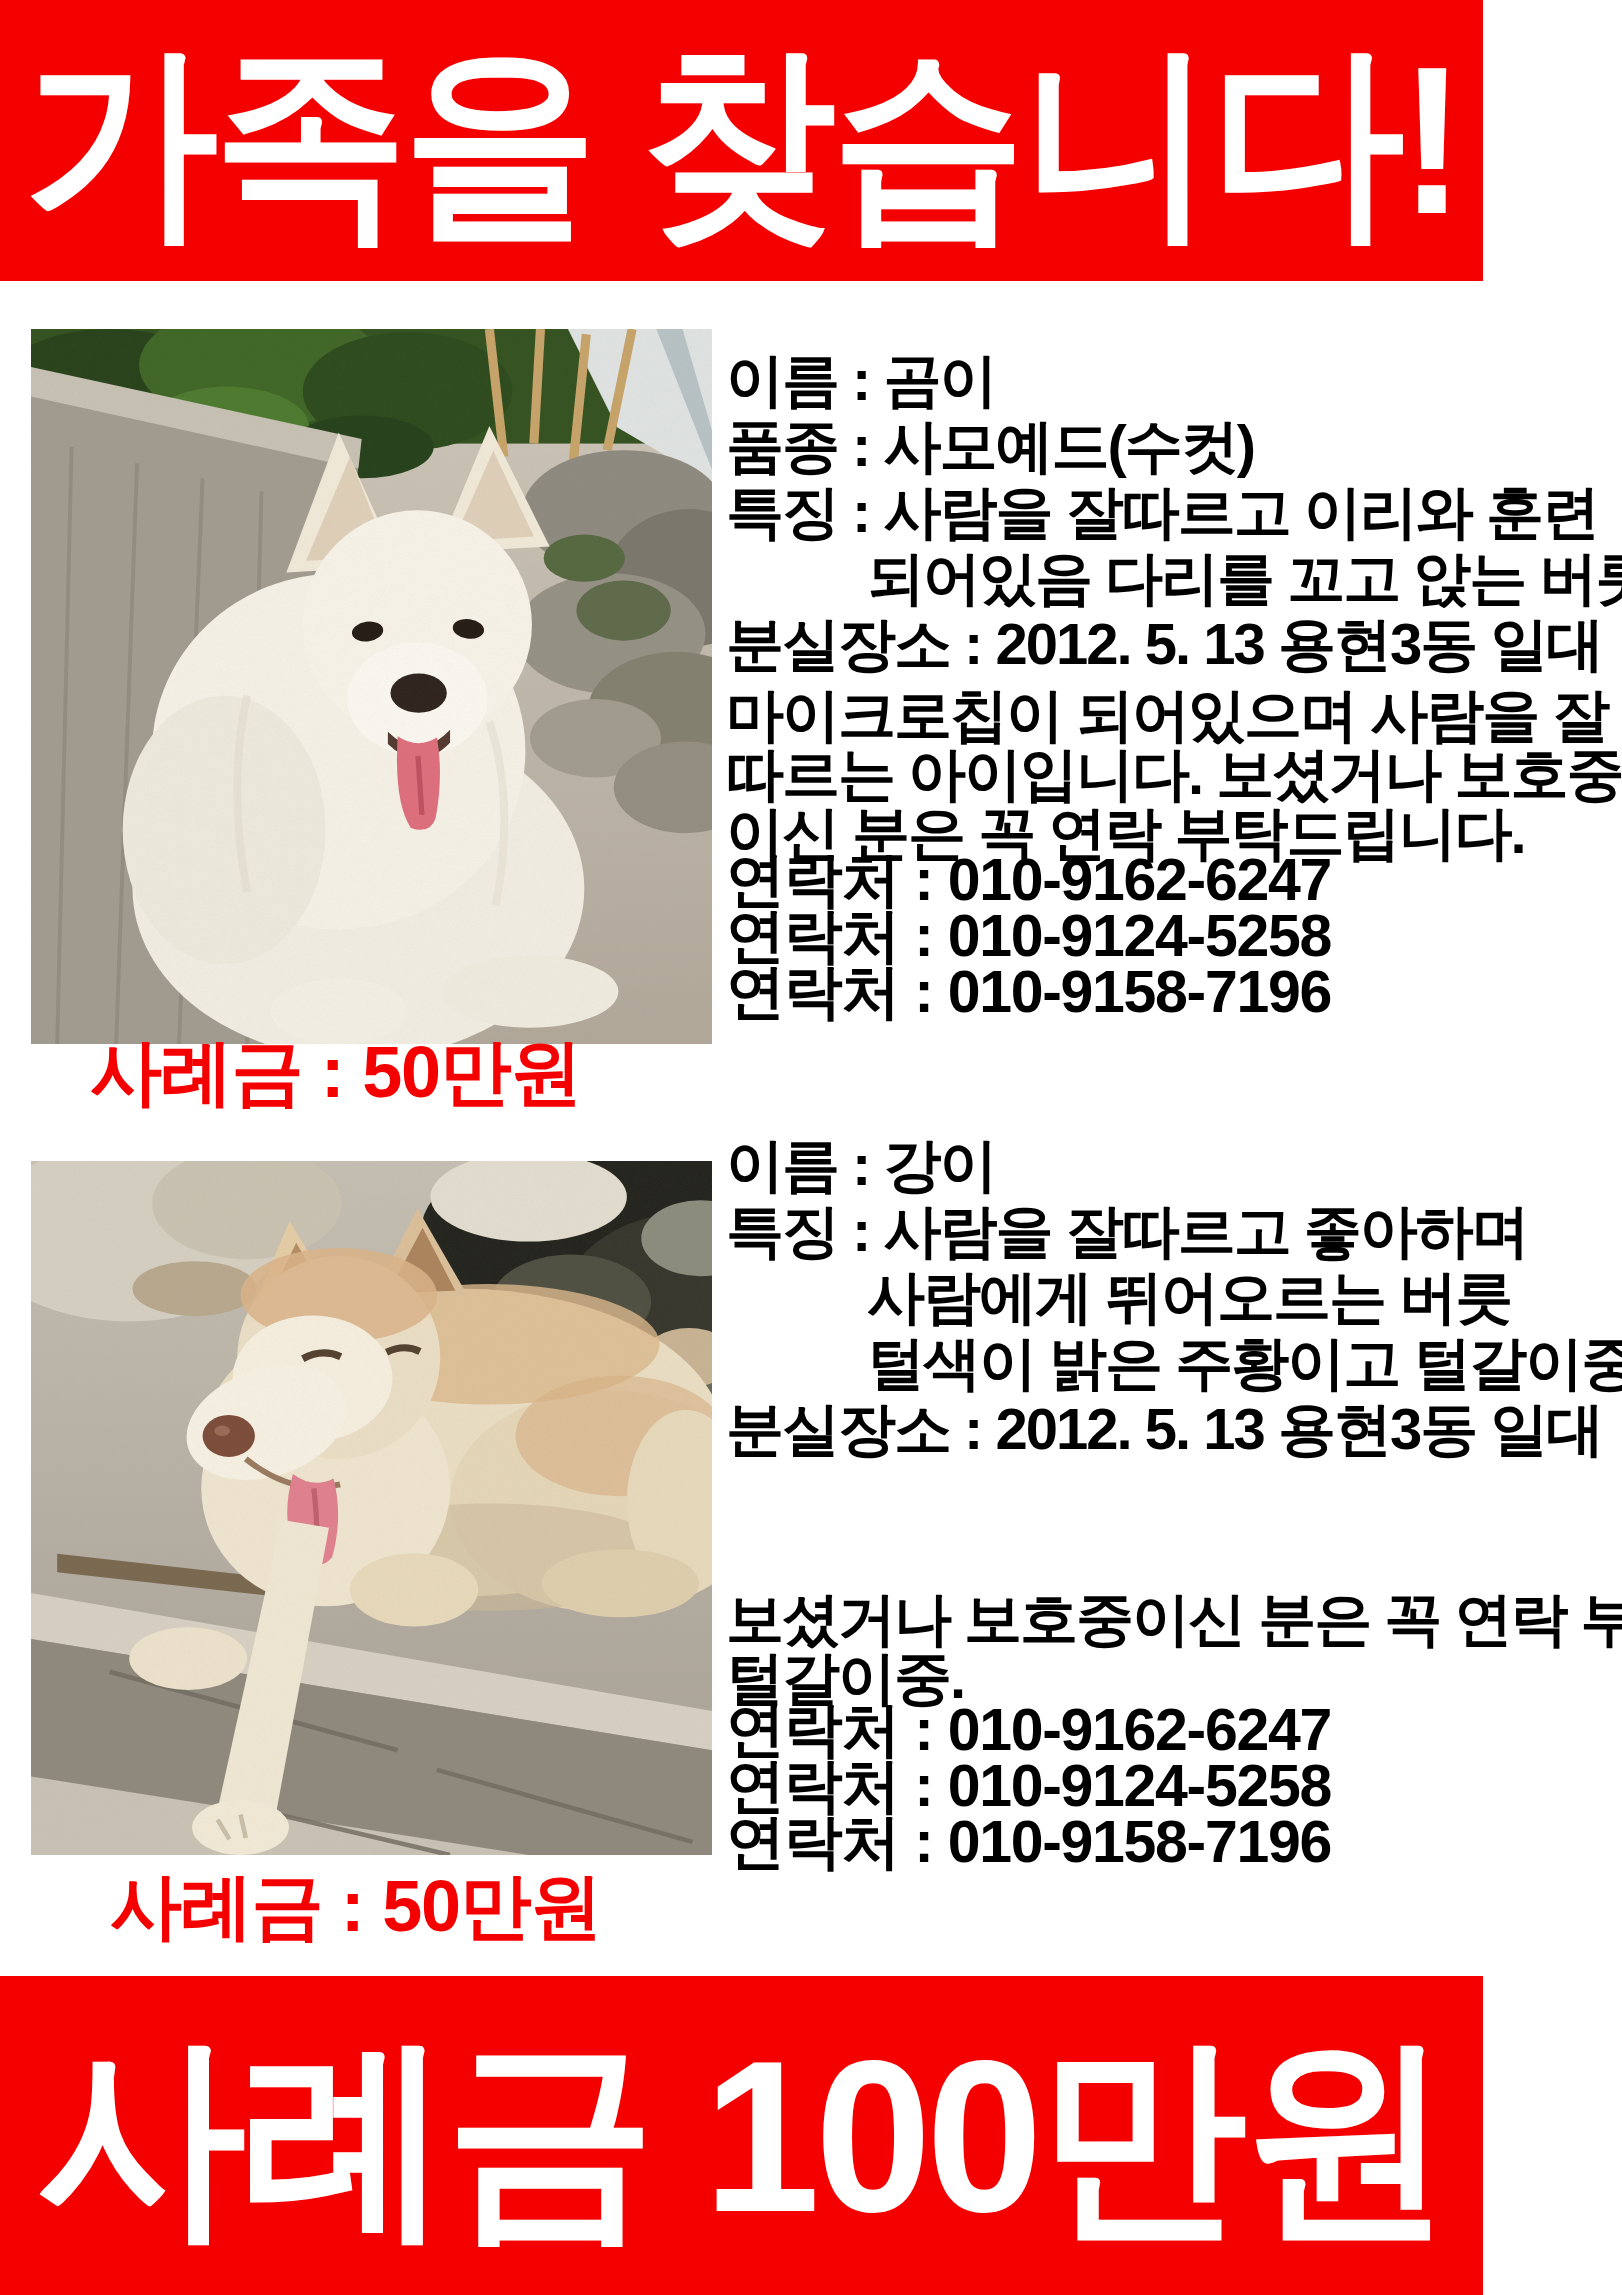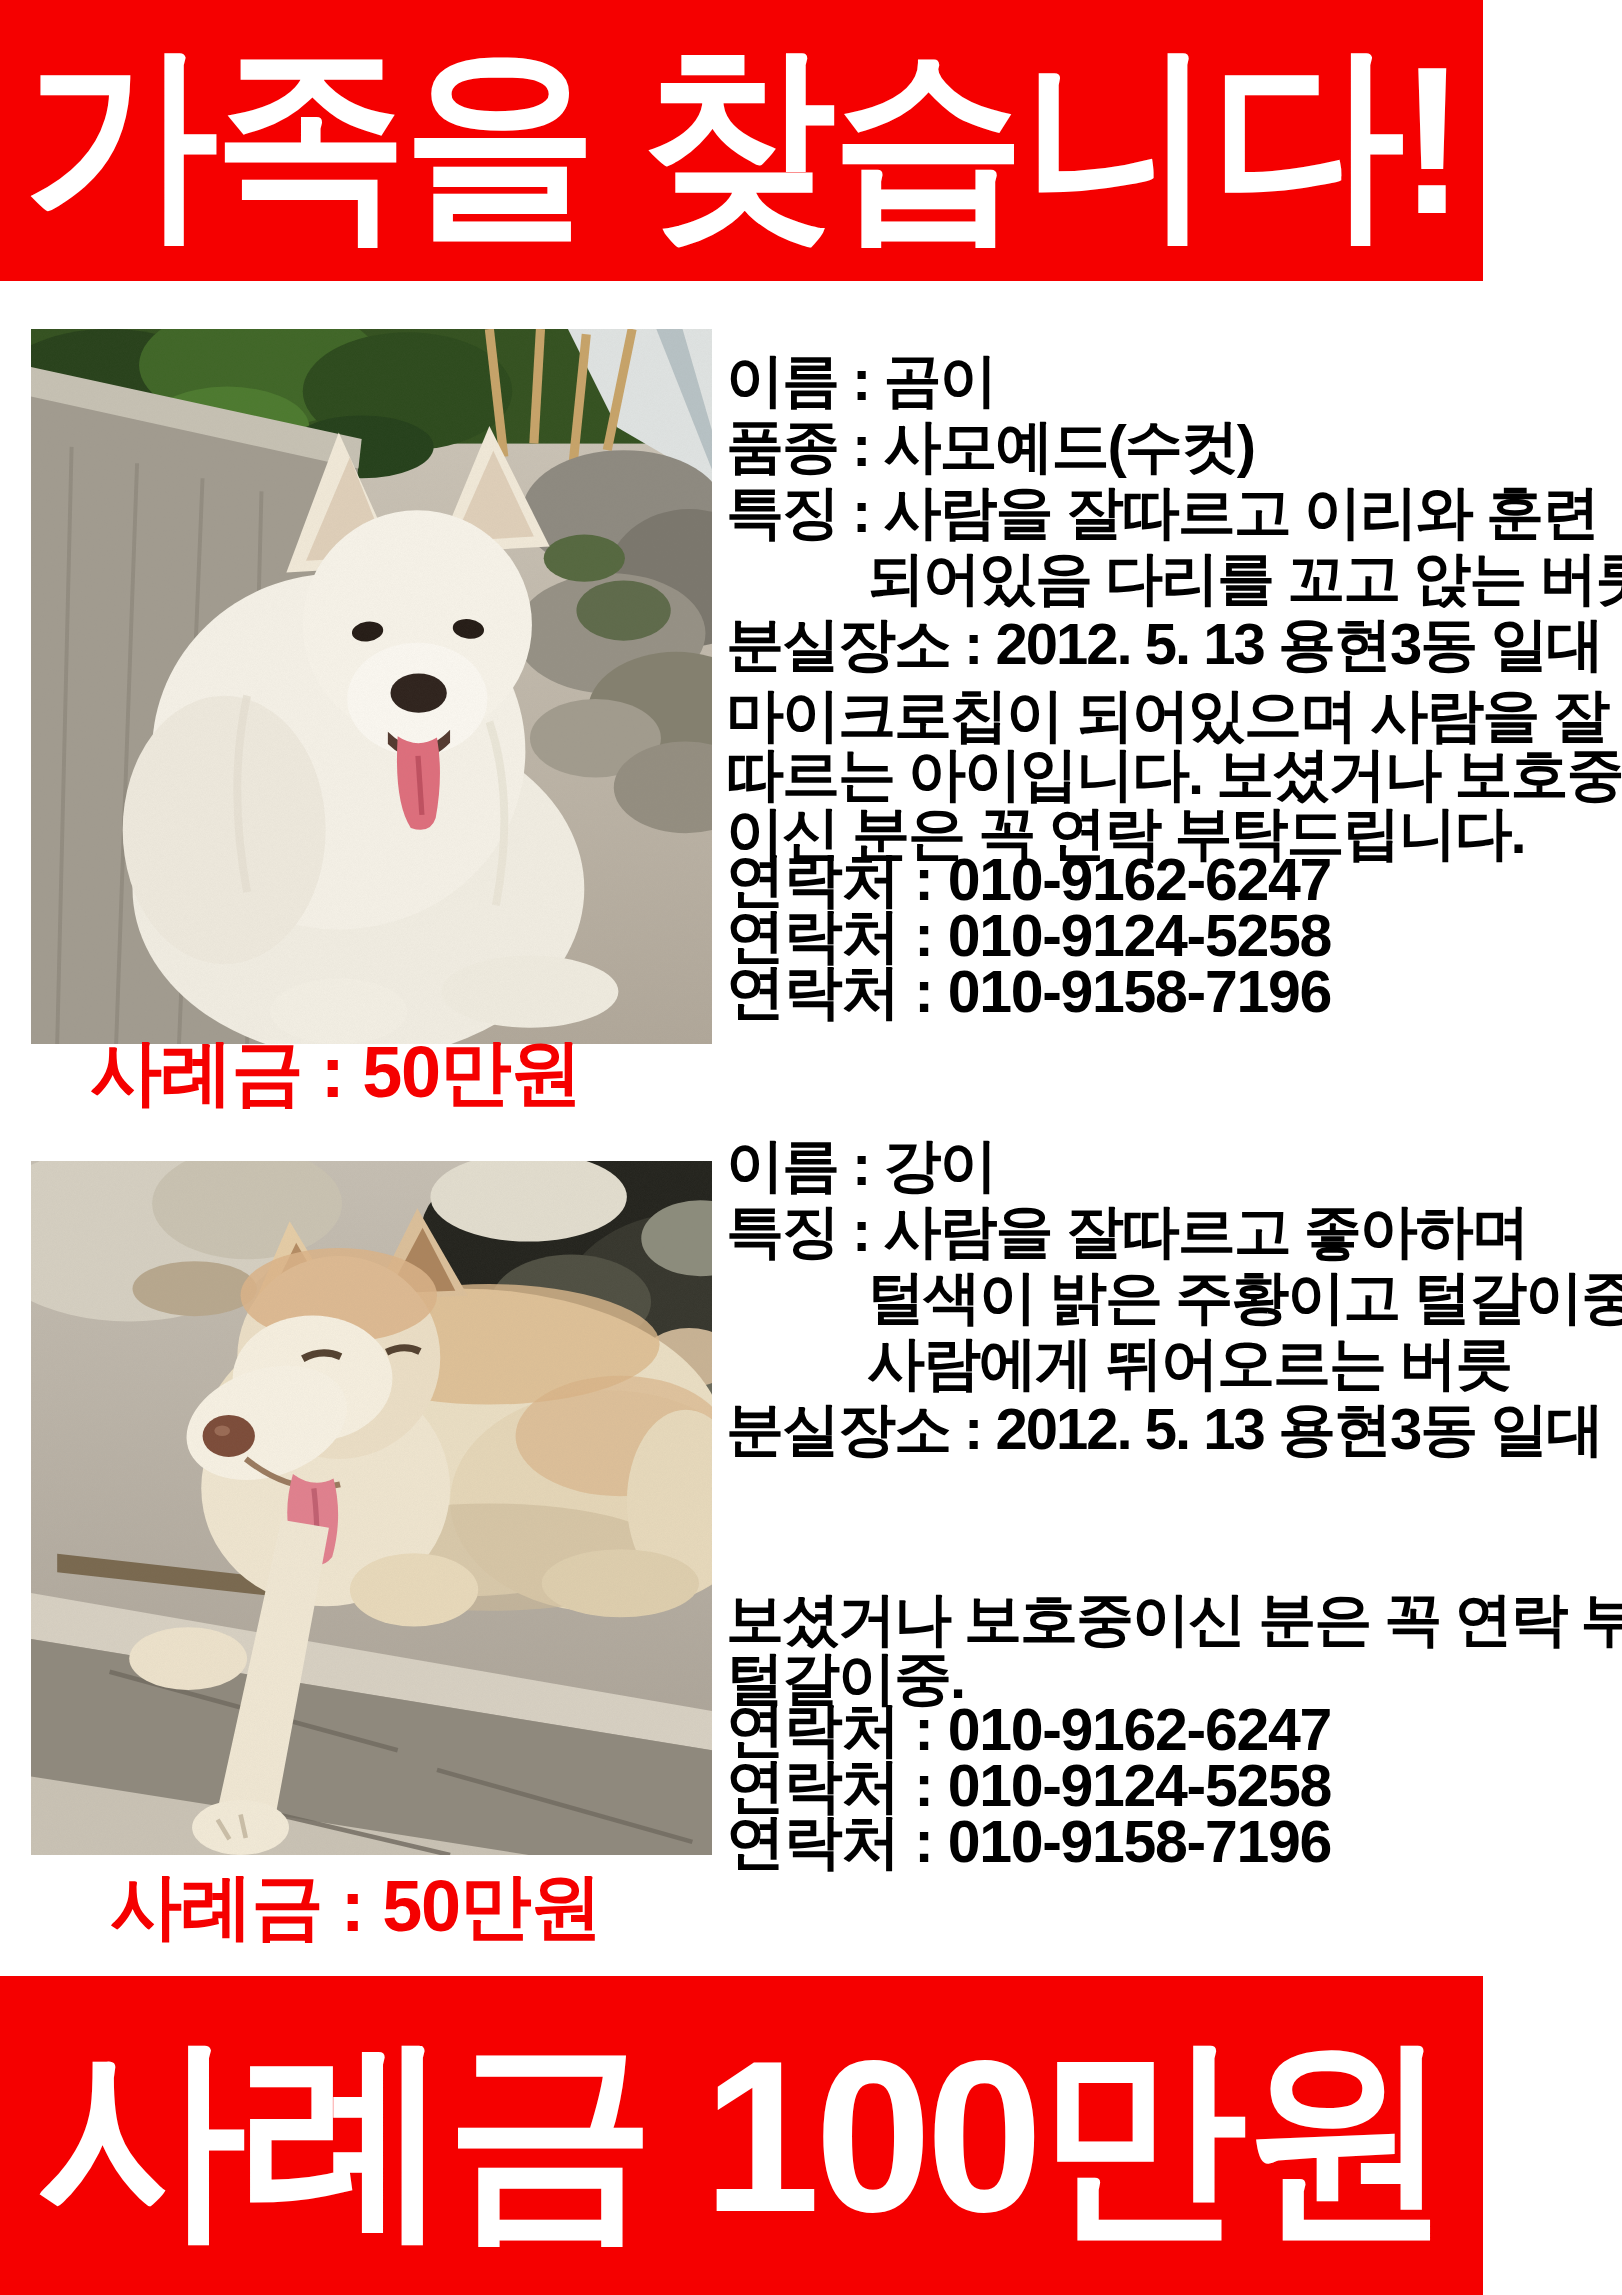--- a/index.html
+++ b/index.html
@@ -208,22 +208,22 @@
         <ellipse cx="585" cy="655" rx="98" ry="56" fill="#e9dabb"></ellipse>
         <ellipse cx="240" cy="760" rx="90" ry="48" fill="#eee3cc"></ellipse>
       </g>
       <rect width="1040" height="1060" filter="url(#grain2)" opacity="0.14"></rect>
     </svg>
   </div>
 
   <div class="textcol info-2">
     <div class="tline info-line">이름 : 강이</div>
     <div class="tline info-line">특징 : 사람을 잘따르고 좋아하며</div>
+    <div class="tline info-line indent">사람에게 뛰어오르는 버릇</div>
     <div class="tline info-line indent">털색이 밝은 주황이고 털갈이중</div>
-    <div class="tline info-line indent">사람에게 뛰어오르는 버릇</div>
     <div class="tline info-line">분실장소 : 2012. 5. 13 용현3동 일대</div>
   </div>
   <div class="textcol desc-2">
     <div class="tline desc-line">보셨거나 보호중이신 분은 꼭 연락 부탁</div>
     <div class="tline desc-line">털갈이중.</div>
   </div>
   <div class="textcol contacts-2">
     <div class="tline contact-line">연락처 : 010-9162-6247</div>
     <div class="tline contact-line">연락처 : 010-9124-5258</div>
     <div class="tline contact-line">연락처 : 010-9158-7196</div>

